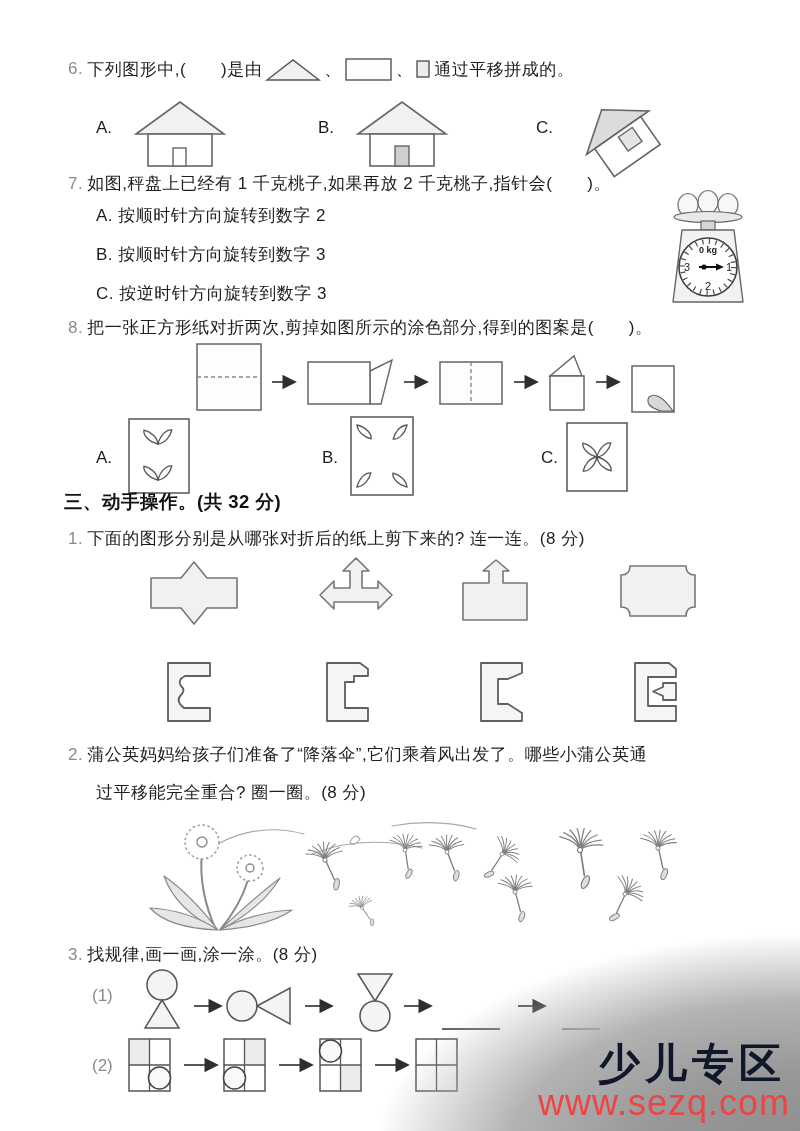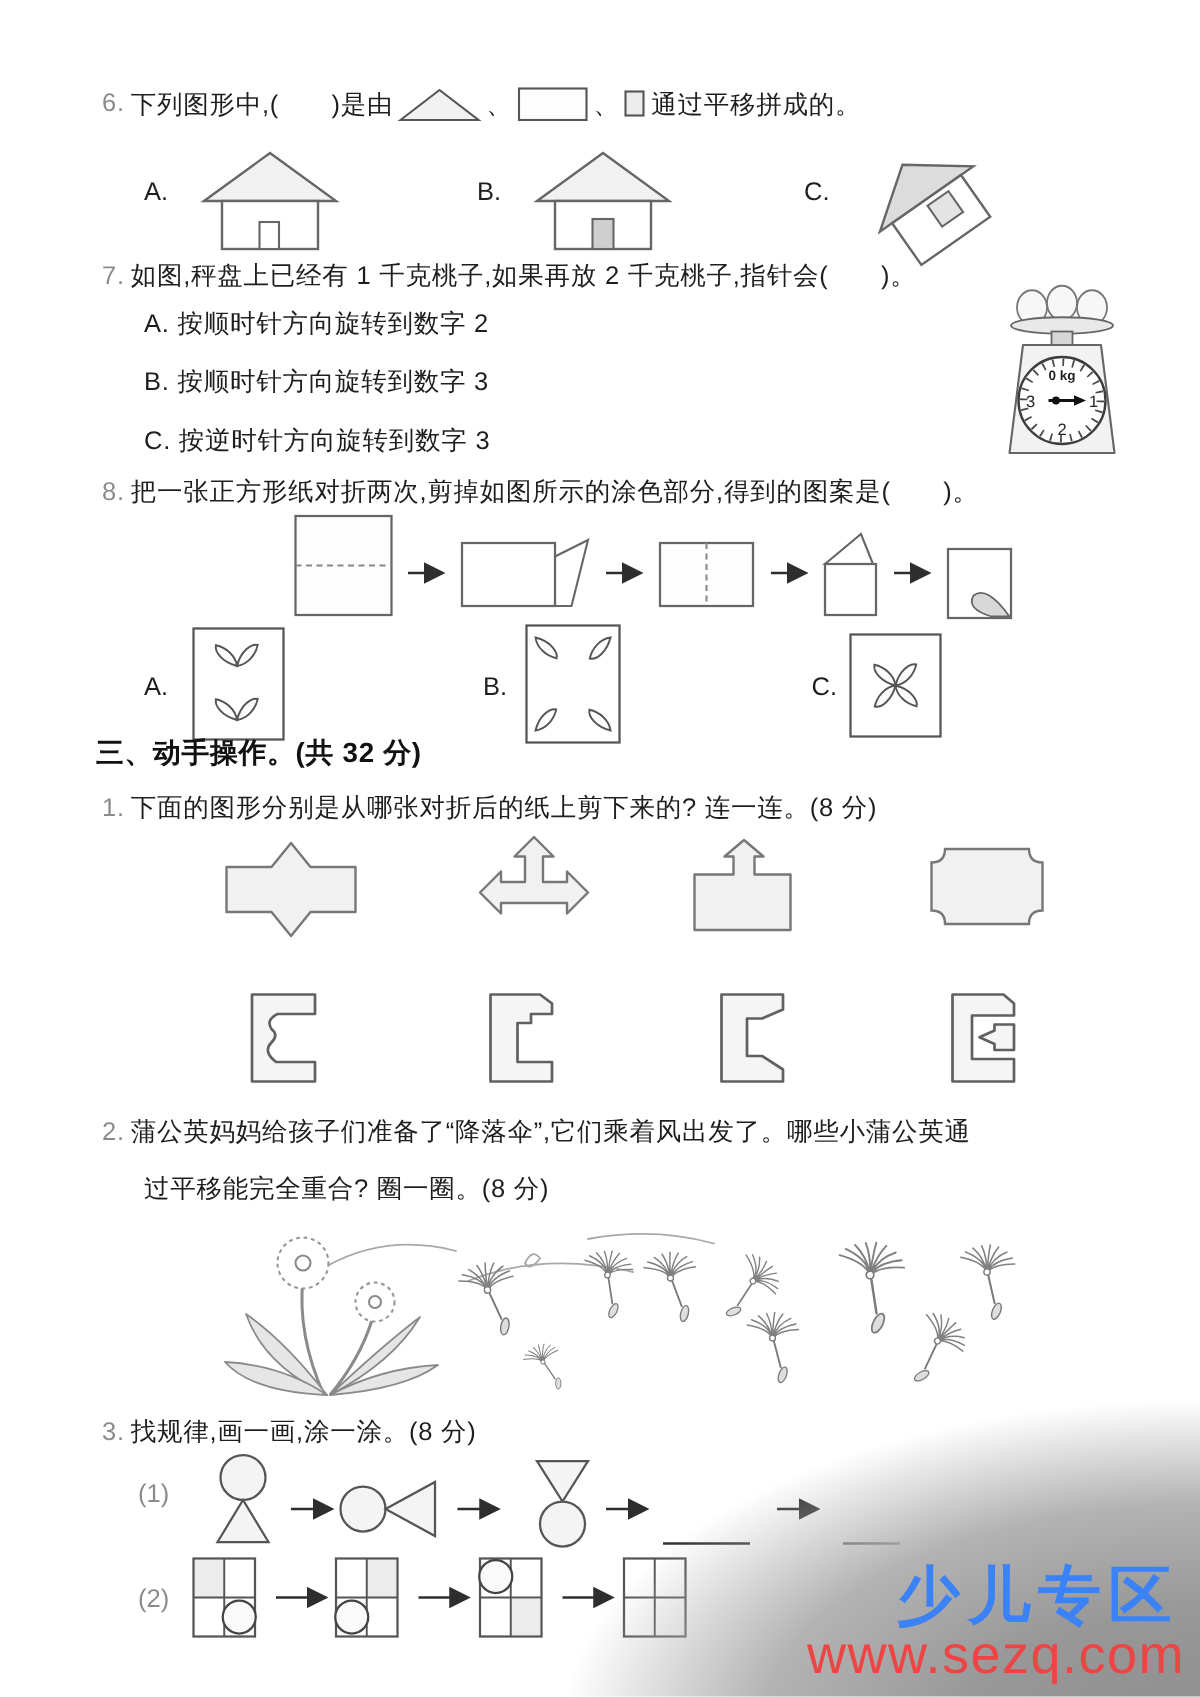--- a/index.html
+++ b/index.html
@@ -15,21 +15,21 @@
   .optlabel{font-size:17px;color:#1e1e1e;}
   .inline-shape{vertical-align:-6px;margin:0 2px;}
   .flexline{display:flex;align-items:center;}
   svg{display:block;}
   .gradient-overlay{
     position:absolute;inset:0;z-index:4;pointer-events:none;
     background:radial-gradient(ellipse 560px 290px at 100% 102%,
       #8e8e8e 0%, #989898 28%, #b3b3b3 52%, rgba(255,255,255,0) 76%);
   }
   .wm-brand{
-    z-index:5;font-weight:bold;font-size:42px;color:#3b82f6;letter-spacing:5px;
+    z-index:5;font-weight:bold;font-size:42px;color:#0f172a;letter-spacing:5px;
     right:14px;top:1036px;
   }
   .wm-site{
     z-index:5;font-size:36px;color:#ef4444;letter-spacing:1px;
     right:10px;top:1082px;
   }
   .content{position:relative;z-index:1;}
 </style>
 </head>
 <body>

